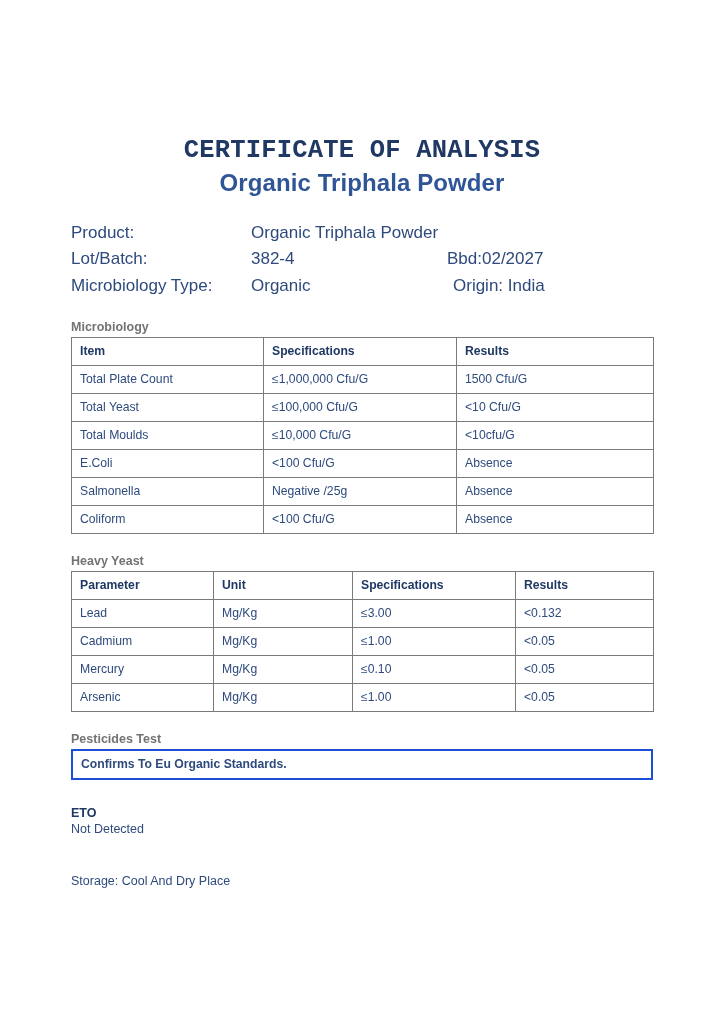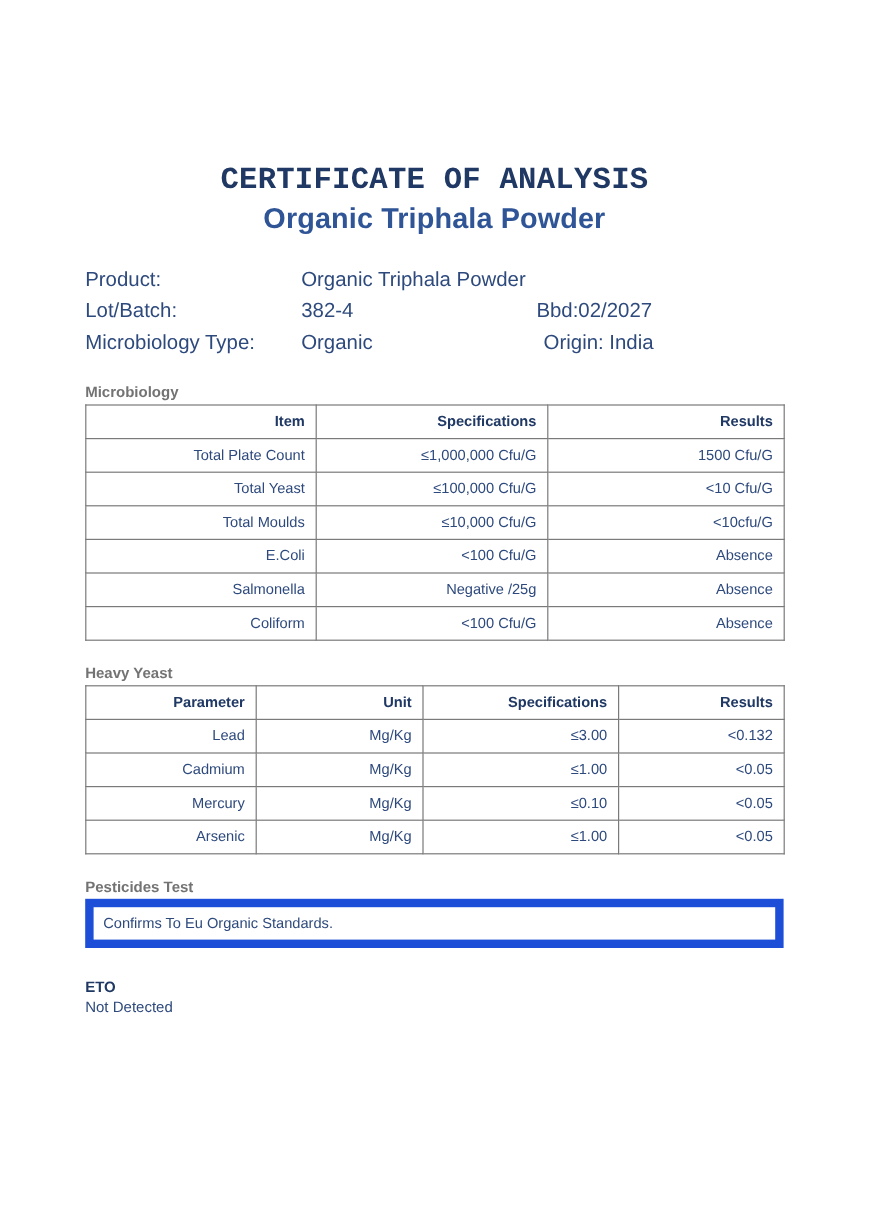--- a/index.html
+++ b/index.html
@@ -80,22 +80,22 @@
 
   
   table {
     border-collapse: collapse;
     width: 582px;
     table-layout: fixed;
     font-size: 12.2px;
   }
   table td, table th {
     border: 1px solid #7a7a7a;
-    padding: 6px 9px 7px 8px;
-    text-align: right;
+    padding: 6px 20px 7px 8px;
+    text-align: left;
     vertical-align: middle;
     color: #2e4a7d;
     font-weight: normal;
     height: 12px;
     overflow: hidden;
     white-space: nowrap;
   }
   table thead th {
     font-weight: bold;
     color: #1f3864;
@@ -112,23 +112,24 @@
   .tbl-metal col.c3 { width: 163px; }
   .tbl-metal col.c4 { width: 138px; }
 
   .gap-micro { height: 18px; }
   .gap-metal { height: 20px; }
 
   
   .pest-box {
     width: 582px;
     box-sizing: border-box;
-    border: 7px solid #1d4ed8;
+    border: 2px solid #1d4ed8;
     padding: 6px 8px 7px 8px;
     font-size: 12.2px;
+    font-weight: bold;
   }
 
   
   .eto-head {
     margin-top: 26px;
     font-size: 12.5px;
     font-weight: bold;
     color: #1f3864;
   }
   .eto-value {
@@ -266,15 +267,16 @@
     </table>
 
     <div class="gap-metal"></div>
 
     <div class="section-head">Pesticides Test</div>
     <div class="pest-box">Confirms To Eu Organic Standards.</div>
 
     <div class="eto-head">ETO</div>
     <div class="eto-value">Not Detected</div>
 
+    <div class="storage">Storage: Cool And Dry Place</div>
 
   </div>
 </div>
 
 </body></html>

